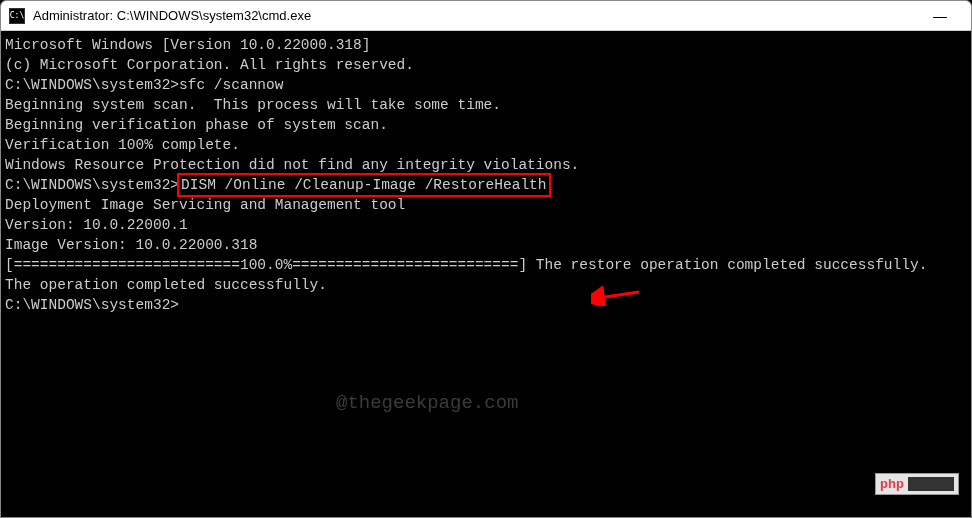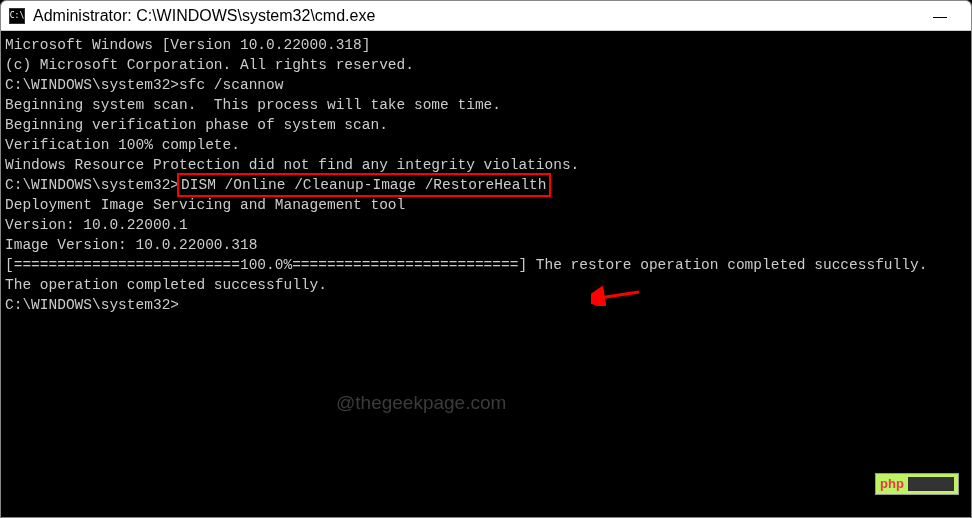--- a/index.html
+++ b/index.html
@@ -28,21 +28,21 @@
       margin-right: 8px;
       display: flex;
       align-items: center;
       justify-content: center;
       font-size: 8px;
       color: #fff;
       font-family: monospace;
     }
     .titlebar-title {
       font-family: 'Segoe UI', sans-serif;
-      font-size: 16px;
+      font-size: 13px;
       color: #000;
       flex: 1;
     }
     .titlebar-controls {
       display: flex;
       gap: 0;
     }
     .titlebar-btn {
       width: 46px;
       height: 30px;
@@ -76,31 +76,31 @@
       left: 590px;
       top: 255px;
       width: 50px;
       height: 20px;
     }
     .watermark {
       position: absolute;
       left: 335px;
       top: 362px;
       color: #555;
-      font-family: Liberation Sans, sans-serif;
+      font-family: Liberation Mono, monospace;
       font-size: 19px;
       opacity: 0.7;
     }
     .badge {
       position: absolute;
       right: 12px;
       bottom: 22px;
       width: 84px;
       height: 22px;
-      background: #bef264;
+      background: #e5e5e5;
       border: 1px solid #999;
       display: flex;
       align-items: center;
       padding: 0 4px;
       font-family: Arial, sans-serif;
       font-size: 13px;
       font-weight: bold;
     }
     .badge-left {
       color: #e63946;

